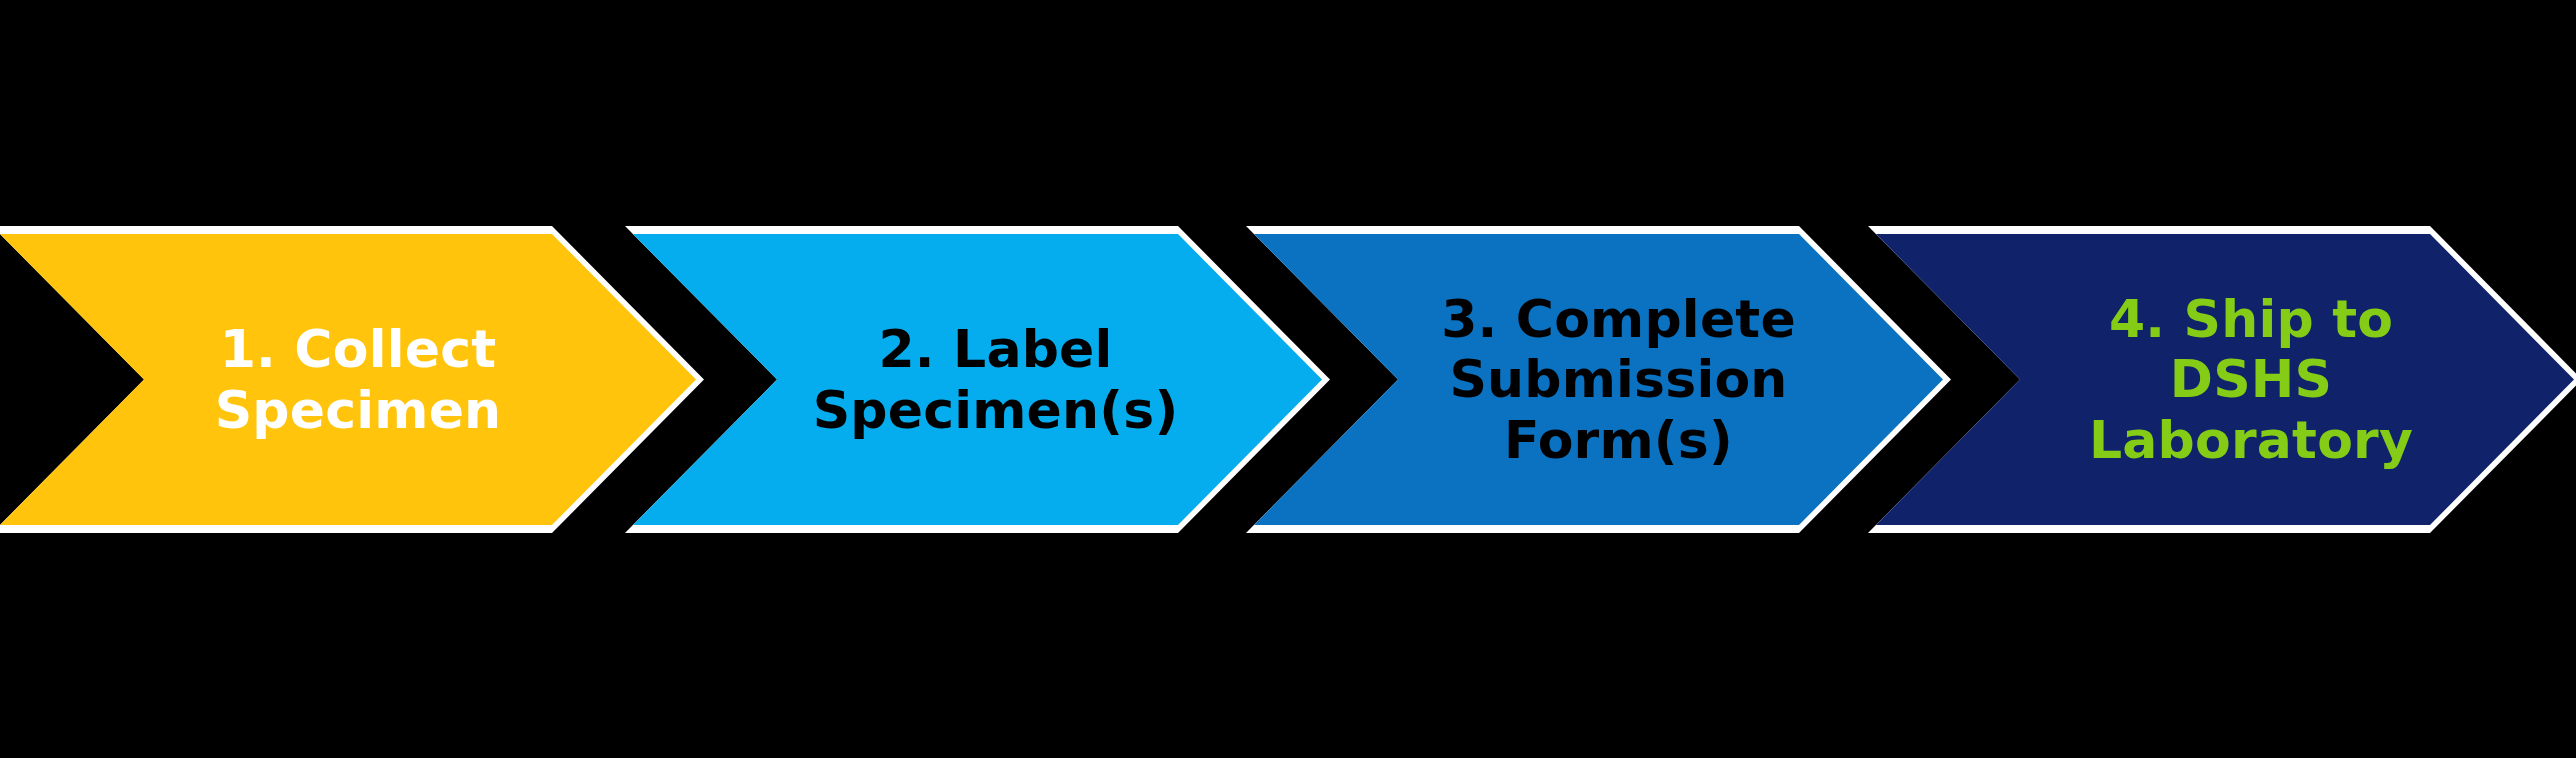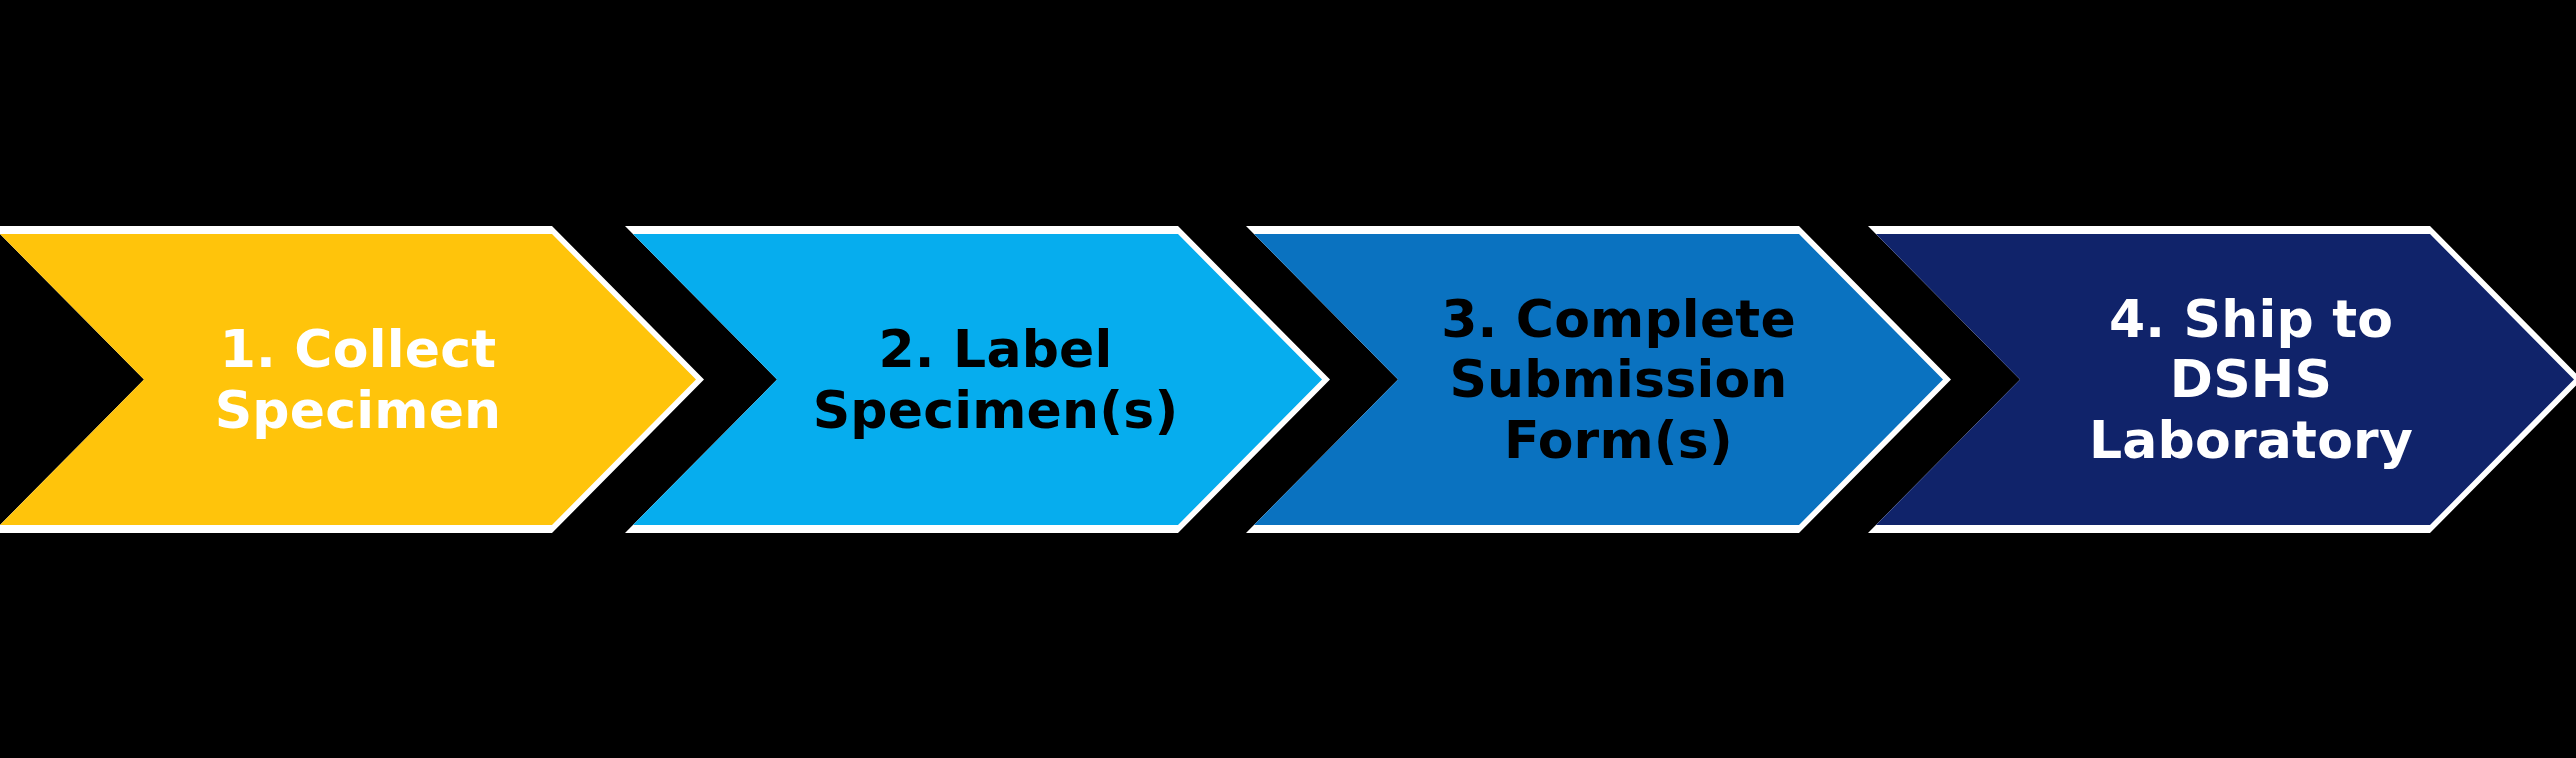--- a/index.html
+++ b/index.html
@@ -94,20 +94,20 @@
 
     <div class="chevron-outline" style="left: 1246px; width: 705px; background: rgb(255, 255, 255);"></div>
     <div class="chevron" data-step="3" style="left: 1254px; width: 689px; background: rgb(10, 114, 192);">
       <div class="chevron-label" style="color: #000000;">3. Complete
 Submission
 Form(s)</div>
     </div>
 
     <div class="chevron-outline" style="left: 1868px; width: 714px; background: rgb(255, 255, 255);"></div>
     <div class="chevron" data-step="4" style="left: 1876px; width: 698px; background: rgb(16, 35, 106);">
-      <div class="chevron-label" style="color: #ffffff;">4. Ship to
+      <div class="chevron-label" style="color: #84cc16;">4. Ship to
 DSHS
 Laboratory</div>
     </div>
 
   </div>
 </div>
 
 
 </body></html>

